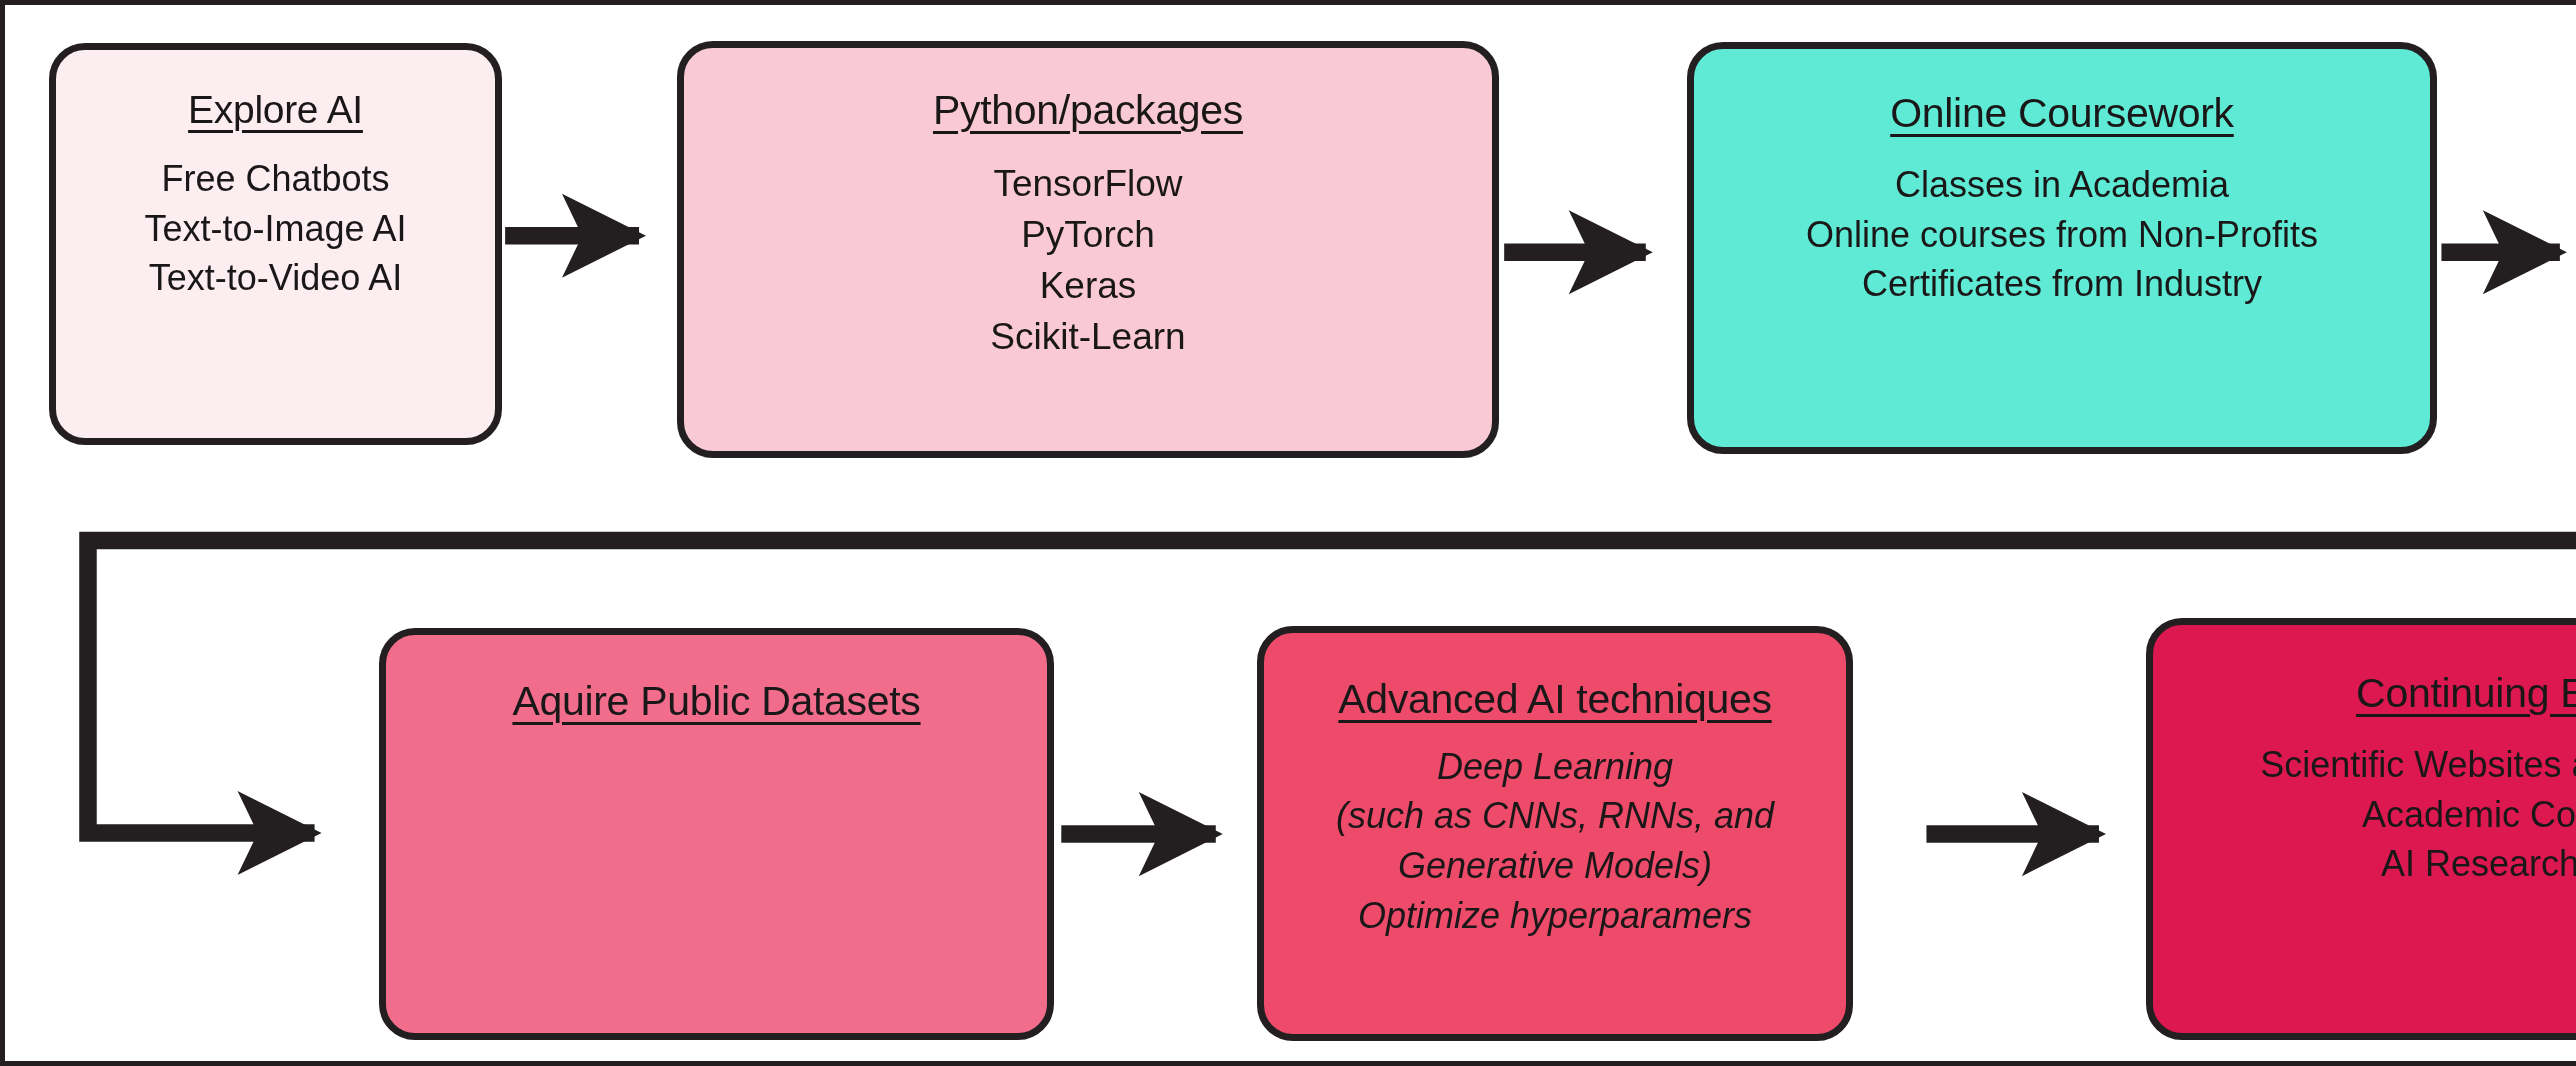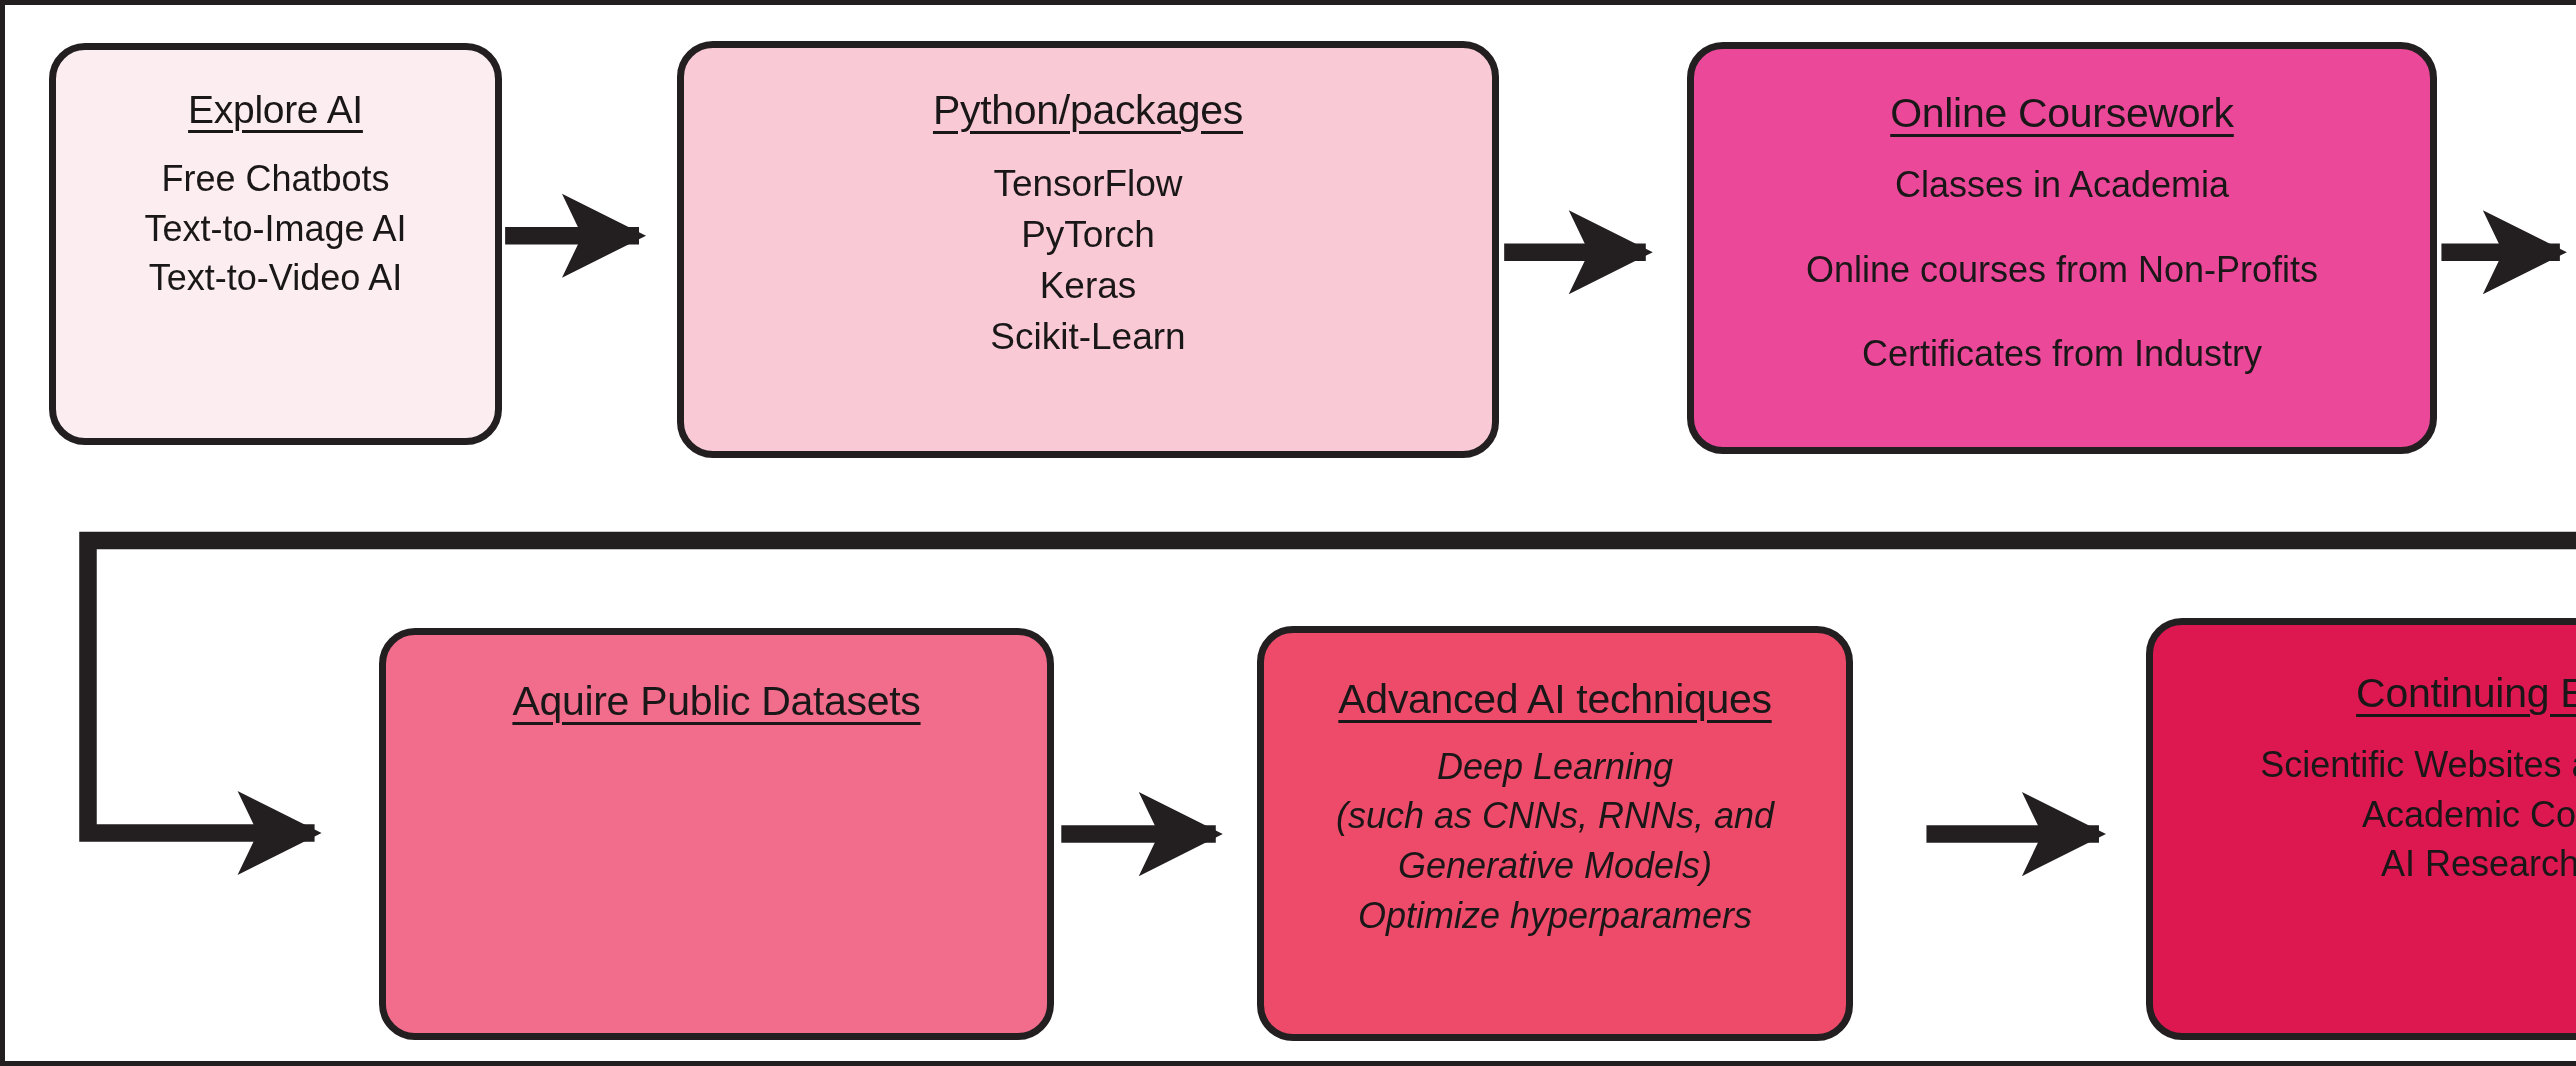--- a/index.html
+++ b/index.html
@@ -64,21 +64,21 @@
 
   #node-acquire-datasets { left: 374px;  top: 623px; width: 675px;  height: 412px;  padding-top: 45px; }
   #node-advanced-ai      { left: 1252px; top: 621px; width: 596px;  height: 415px;  padding-top: 45px; }
   #node-continuing-ed    { left: 2141px; top: 613px; width: 804px;  height: 422px;  padding-top: 47px; }
 
   #node-explore-ai       .node-title { font-size: 39px; }
   #node-explore-ai       .node-line  { font-size: 36px; }
   #node-explore-ai       .node-lines { margin-top: 23px; }
 
   #node-python-packages  .node-lines { margin-top: 26px; text-align: right; }
-  #node-online-coursework .node-lines{ margin-top: 25px; gap: 35px; }
+  #node-online-coursework .node-lines{ margin-top: 25px; }
   #node-acquire-datasets .node-lines { margin-top: 20.6px; }
   #node-advanced-ai      .node-lines { margin-top: 20.6px; font-style: italic; }
   #node-continuing-ed    .node-lines { margin-top: 25px; }
 
   #node-online-coursework .node-line  { font-size: 36px; }
   #node-continuing-ed     .node-line  { font-size: 36px; }
   #node-advanced-ai       .node-line  { font-size: 36px; }
 
   
   .conn {
@@ -104,21 +104,21 @@
   <div class="node" id="node-python-packages" style="background: rgb(249, 202, 214);">
     <div class="node-title">Python/packages</div>
     <div class="node-lines">
       <div class="node-line">TensorFlow</div>
       <div class="node-line">PyTorch</div>
       <div class="node-line">Keras</div>
       <div class="node-line">Scikit-Learn</div>
     </div>
   </div>
 
-  <div class="node" id="node-online-coursework" style="background: #ec4899;">
+  <div class="node" id="node-online-coursework" style="background: #5eead4;">
     <div class="node-title">Online Coursework</div>
     <div class="node-lines">
       <div class="node-line">Classes in Academia</div>
       <div class="node-line">Online courses from Non-Profits</div>
       <div class="node-line">Certificates from Industry</div>
     </div>
   </div>
 
   <div class="node" id="node-acquire-datasets" style="background: rgb(242, 108, 139);">
     <div class="node-title">Aquire Public Datasets</div>

